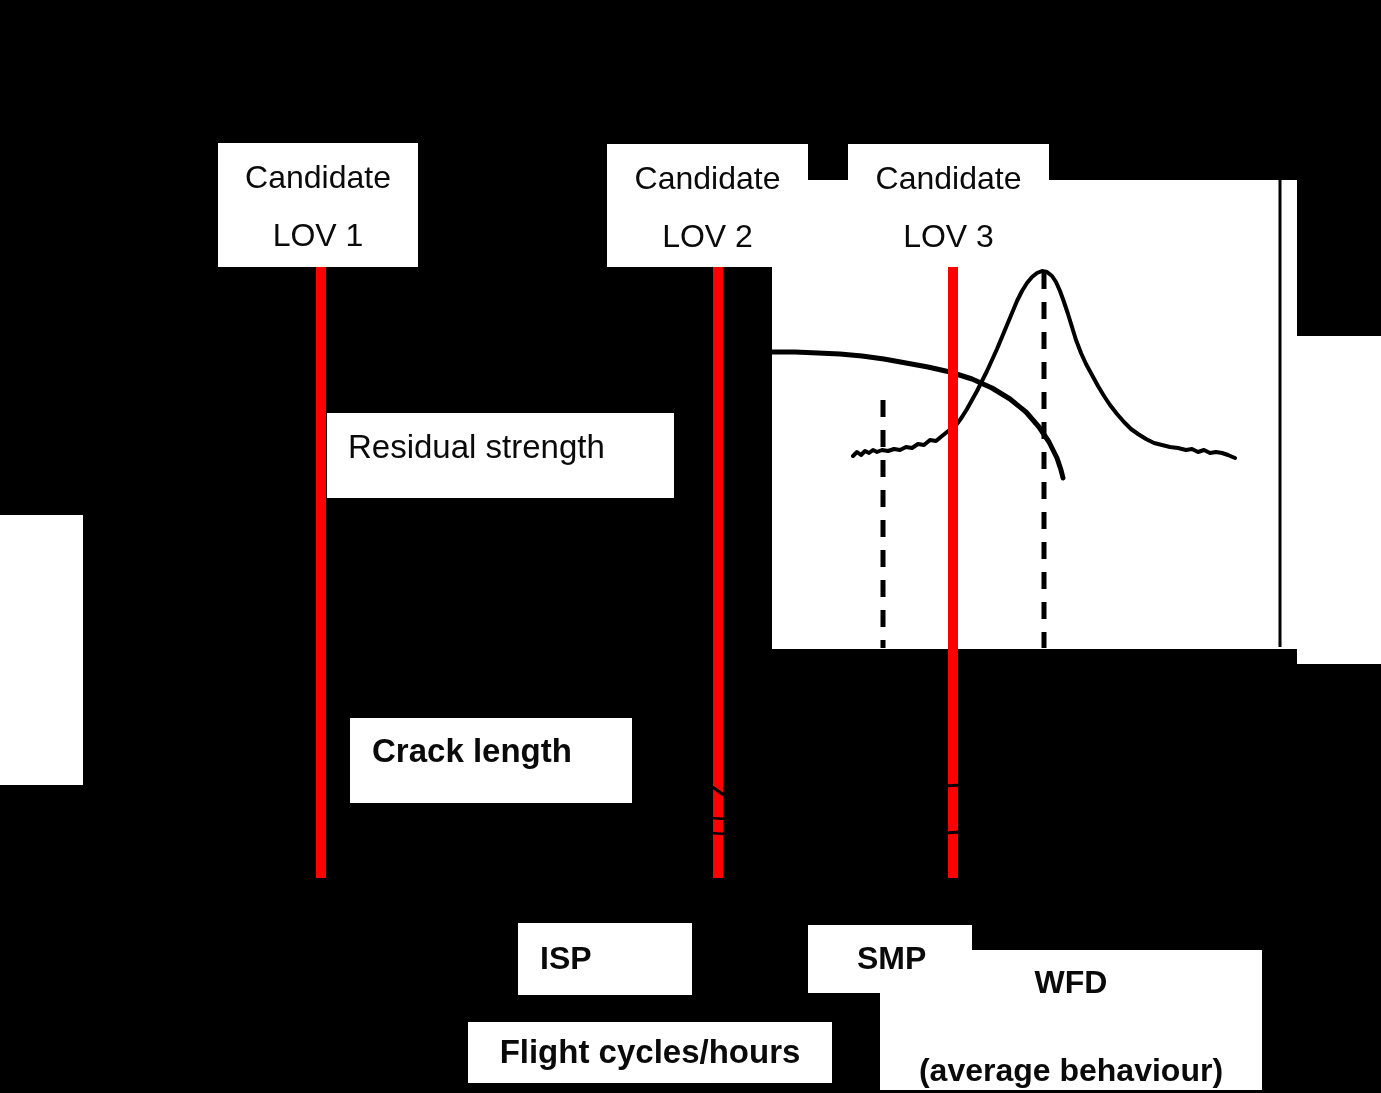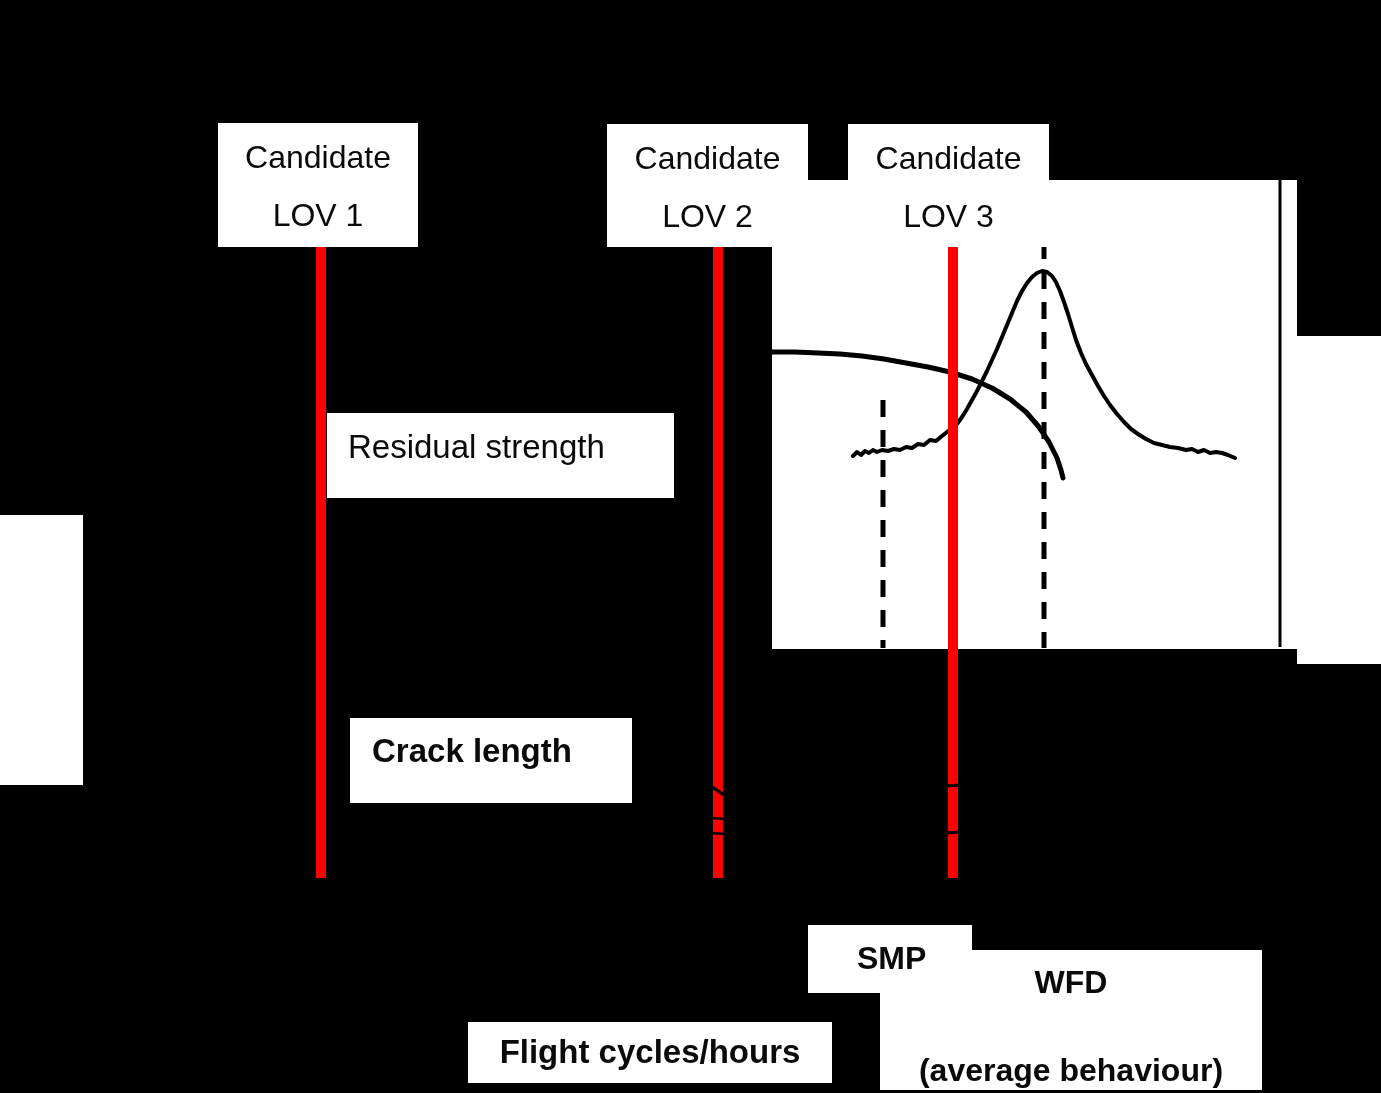--- a/index.html
+++ b/index.html
@@ -8,21 +8,21 @@
     overflow:hidden;font-family:"Liberation Sans",sans-serif;color:#0a0a0a;
   }
   .whitebox{position:absolute;background:#fff;}
   .labelbox{
     position:absolute;background:#fff;color:#0a0a0a;
     font-size:32px;line-height:1.3;white-space:nowrap;
   }
   .bold{font-weight:bold;}
   
   .candidate{display:flex;flex-direction:column;align-items:center;
-    justify-content:flex-start;padding-top:14px;text-align:center;}
+    justify-content:flex-start;padding-top:14px;text-align:center;margin-top:20px;}
   .candidate .l1{line-height:40px;}
   .candidate .l2{line-height:40px;margin-top:18px;}
   #lov1-box{left:218px;top:123px;width:200px;height:110px;}
   #lov2-box{left:607px;top:124px;width:201px;height:109px;}
   #lov3-box{left:848px;top:124px;width:201px;height:109px;}
   
   #plot-panel{left:772px;top:180px;width:525px;height:469px;}
   #right-cut-box{left:1297px;top:336px;width:84px;height:328px;}
   #left-cut-box{left:0px;top:515px;width:83px;height:270px;}
   
@@ -76,19 +76,20 @@
     <span class="l1">Candidate</span>
     <span class="l2">LOV 2</span>
   </div>
   <div class="labelbox candidate" id="lov3-box">
     <span class="l1">Candidate</span>
     <span class="l2">LOV 3</span>
   </div>
 
   <div class="labelbox" id="residual-box">Residual strength</div>
   <div class="labelbox bold" id="crack-box">Crack length</div>
+  <div class="labelbox bold" id="isp-box">ISP</div>
   <div class="labelbox bold" id="wfd-box">
     <span class="l1">WFD</span>
     <span class="l2">(average behaviour)</span>
   </div>
   <div class="labelbox bold" id="smp-box">SMP</div>
   <div class="labelbox bold" id="flight-box">Flight cycles/hours</div>
 </div>
 
 </body></html>

